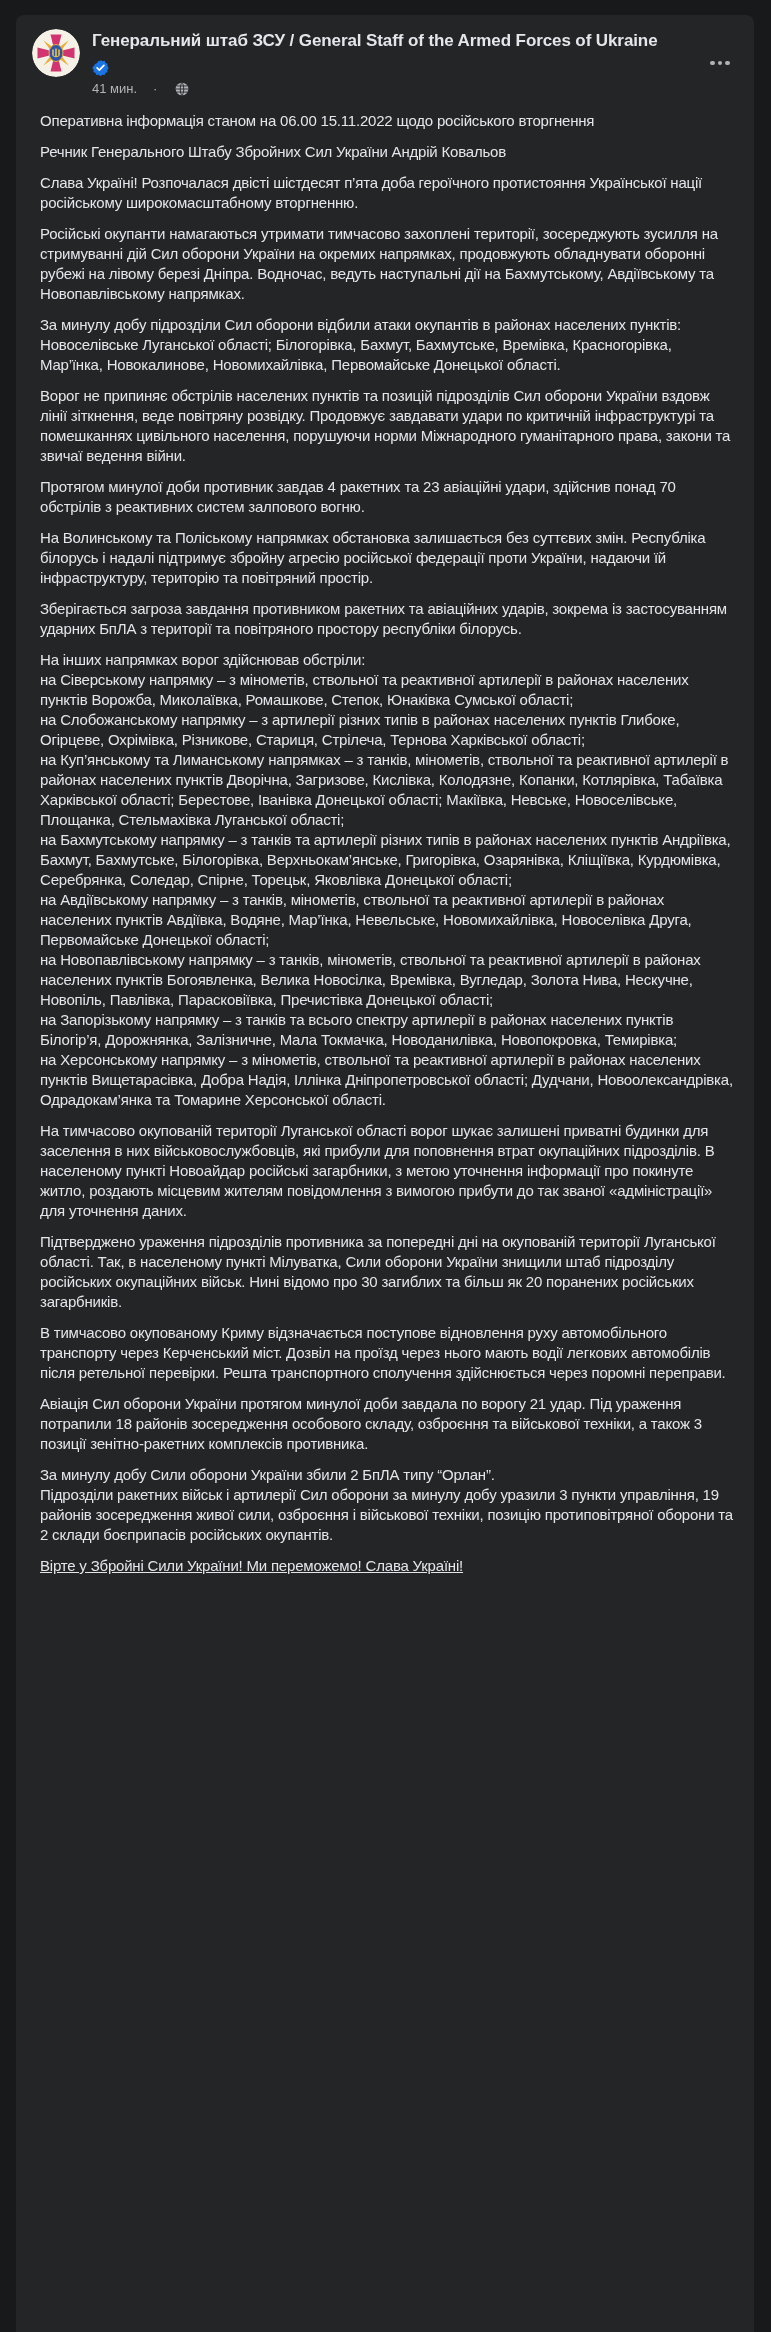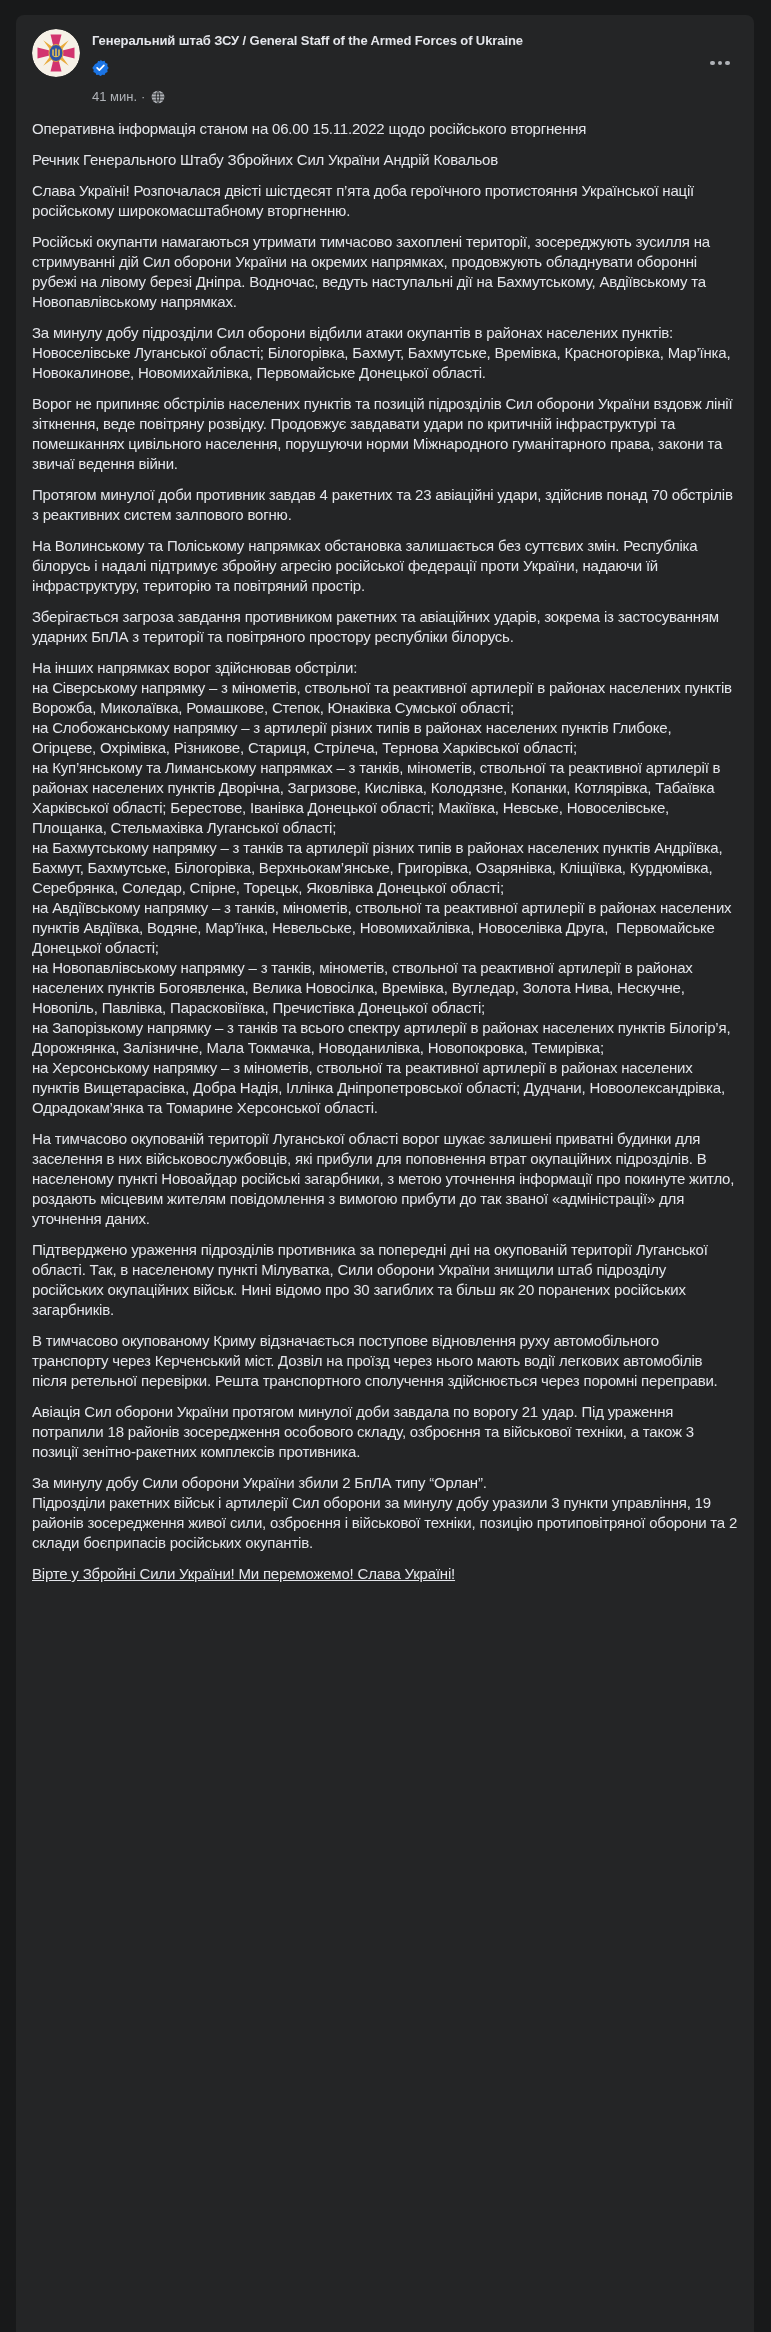--- a/index.html
+++ b/index.html
@@ -35,42 +35,42 @@
     cursor: pointer;
     overflow: hidden;
   }
   .header-info {
     margin-left: 12px;
     flex: 1 1 auto;
     min-width: 0;
   }
   .page-name {
     color: #e4e6eb;
-    font-size: 13px;
+    font-size: 17px;
     line-height: 24px;
     font-weight: 700;
     max-width: 580px;
     cursor: pointer;
     letter-spacing: -0.1px;
   }
   .badge-row {
     margin-top: 5px;
     height: 18px;
     display: flex;
     align-items: center;
   }
   .verified-badge { width: 17px; height: 17px; display: inline-block; }
   .meta-row {
-    margin-top: 12px;
+    margin-top: 4px;
     display: flex;
     align-items: center;
     color: #b0b3b8;
     font-size: 13px;
     line-height: 17px;
-    gap: 4px;
+    gap: 16px;
   }
   .meta-row .timestamp { cursor: pointer; }
   .globe-icon { width: 14px; height: 14px; display: inline-block; margin-left: 2px; }
   .menu-button {
     position: absolute;
     right: 0;
     top: 16px;
     width: 36px;
     height: 36px;
     border-radius: 50%;
@@ -89,21 +89,21 @@
   }
   .post-text {
     margin-top: 14px;
     color: #e4e6eb;
     font-size: 15px;
     line-height: 20px;
     letter-spacing: -0.2px;
     white-space: pre-wrap;
   }
   .post-text p {
-    margin: 0 0 11px 0;
+    margin: 0 0 11px 8px;
   }
   .post-text p:last-child { margin-bottom: 0; text-decoration: underline; }
 </style>
 </head>
 <body>
 
 <div class="post-card">
   <div class="post-header">
 
     <div class="avatar">

